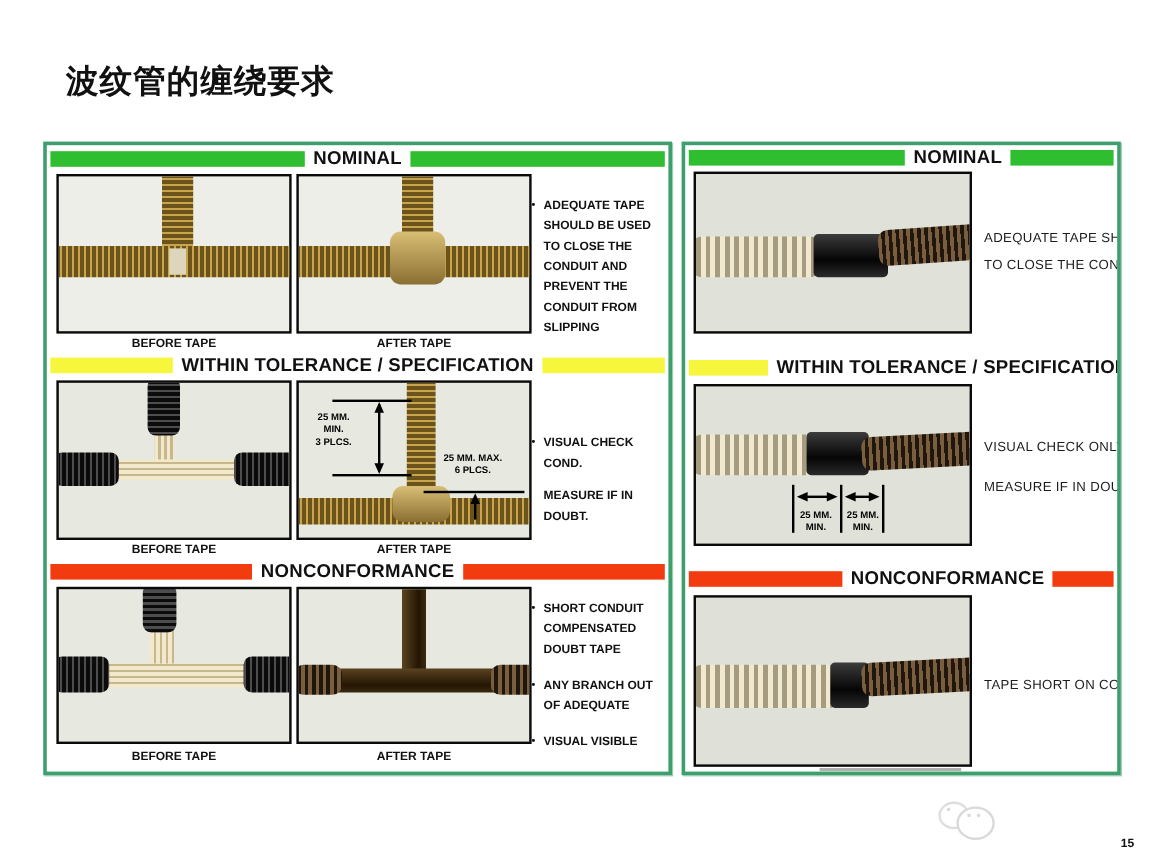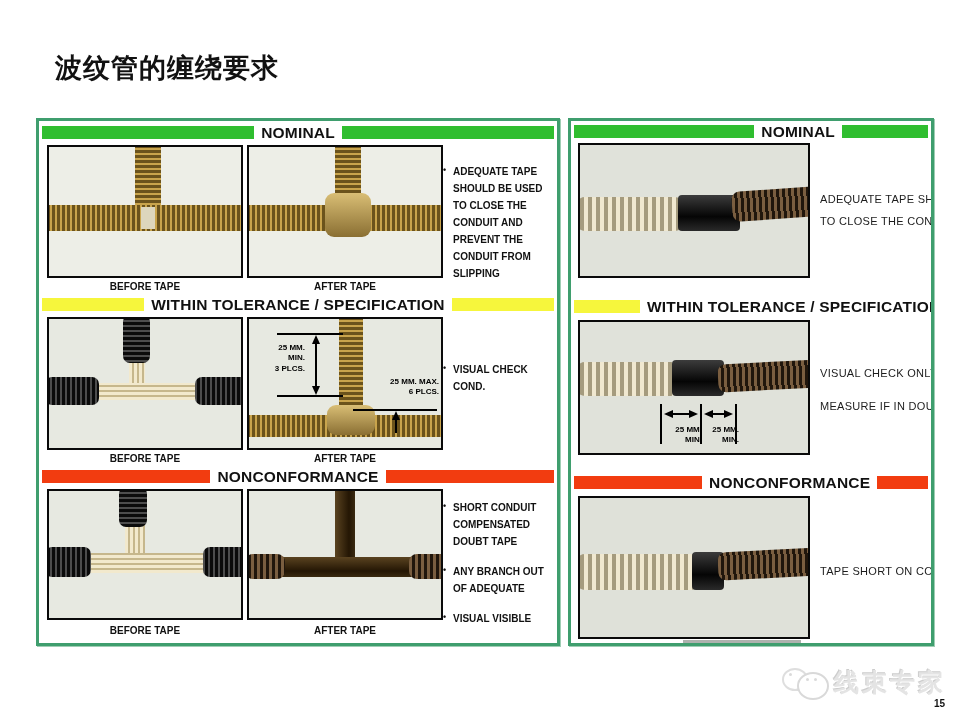--- a/index.html
+++ b/index.html
@@ -52,21 +52,21 @@
   .tape-dark-v{background:linear-gradient(90deg,#5a4320,#241604 70%,#3a2a10);border-radius:4px;}
   .gap-light{background:#ddd6bd;}
 
   
   .dl{position:absolute;background:#000;}
   .tri{position:absolute;width:0;height:0;}
   .tri.up{border-left:4px solid transparent;border-right:4px solid transparent;border-bottom:9px solid #000;}
   .tri.down{border-left:4px solid transparent;border-right:4px solid transparent;border-top:9px solid #000;}
   .tri.left{border-top:4px solid transparent;border-bottom:4px solid transparent;border-right:9px solid #000;}
   .tri.right{border-top:4px solid transparent;border-bottom:4px solid transparent;border-left:9px solid #000;}
-  .dim-label{position:absolute;font-size:8px;font-weight:700;line-height:1.3;text-align:right;
+  .dim-label{position:absolute;font-size:8px;font-weight:700;line-height:1.3;text-align:center;
              color:#000;white-space:pre-line;}
 
   .caption-line{position:absolute;background:#aeb2ae;}
 
   
   .watermark{position:absolute;left:782px;top:660px;display:flex;align-items:center;}
   .wm-logo{position:relative;width:52px;height:44px;}
   .wm-c1{position:absolute;left:0;top:8px;width:22px;height:19px;border:2px solid #dedede;border-radius:50%;background:#fff;}
   .wm-c2{position:absolute;left:15px;top:12px;width:28px;height:24px;border:2px solid #d9d9d9;border-radius:50%;background:#fff;}
   .wm-eye{position:absolute;width:3px;height:3px;border-radius:50%;background:#dadada;}
@@ -139,20 +139,23 @@
     <div class="dim-label" style="left:100px;top:58px;width:90px;">25 MM. MAX.
 6 PLCS.</div>
   </div>
   <div class="caption" style="left:8px;top:332px;">BEFORE TAPE</div>
   <div class="caption" style="left:208px;top:332px;">AFTER TAPE</div>
   <div class="bullets" style="top:240px;">
     <div class="bullet-item" style="margin-bottom:10px;">
       <span class="dot">•</span>
       <span>VISUAL CHECK COND.</span>
     </div>
+    <div class="bullet-item nodot">
+      <span>MEASURE IF IN DOUBT.</span>
+    </div>
   </div>
 
   <div class="band" style="top:347px;">
     <div class="bar bg-red"></div>
     <div class="band-label">NONCONFORMANCE</div>
     <div class="bar bg-red"></div>
   </div>
 
   <div class="photo lphoto" style="left:8px;top:368px;height:131px;">
     <div class="seg cream-v" style="left:76px;top:30px;width:20px;height:40px;"></div>
@@ -244,15 +247,14 @@
 </section>
 
 <div class="watermark">
   <div class="wm-logo">
     <div class="wm-c1"></div>
     <div class="wm-c2"></div>
     <div class="wm-eye" style="left:7px;top:13px;"></div>
     <div class="wm-eye" style="left:24px;top:18px;"></div>
     <div class="wm-eye" style="left:32px;top:18px;"></div>
   </div>
-  <div class="wm-text">线束专家</div>
 </div>
 <div class="page-number">15</div>
 
 </body></html>

